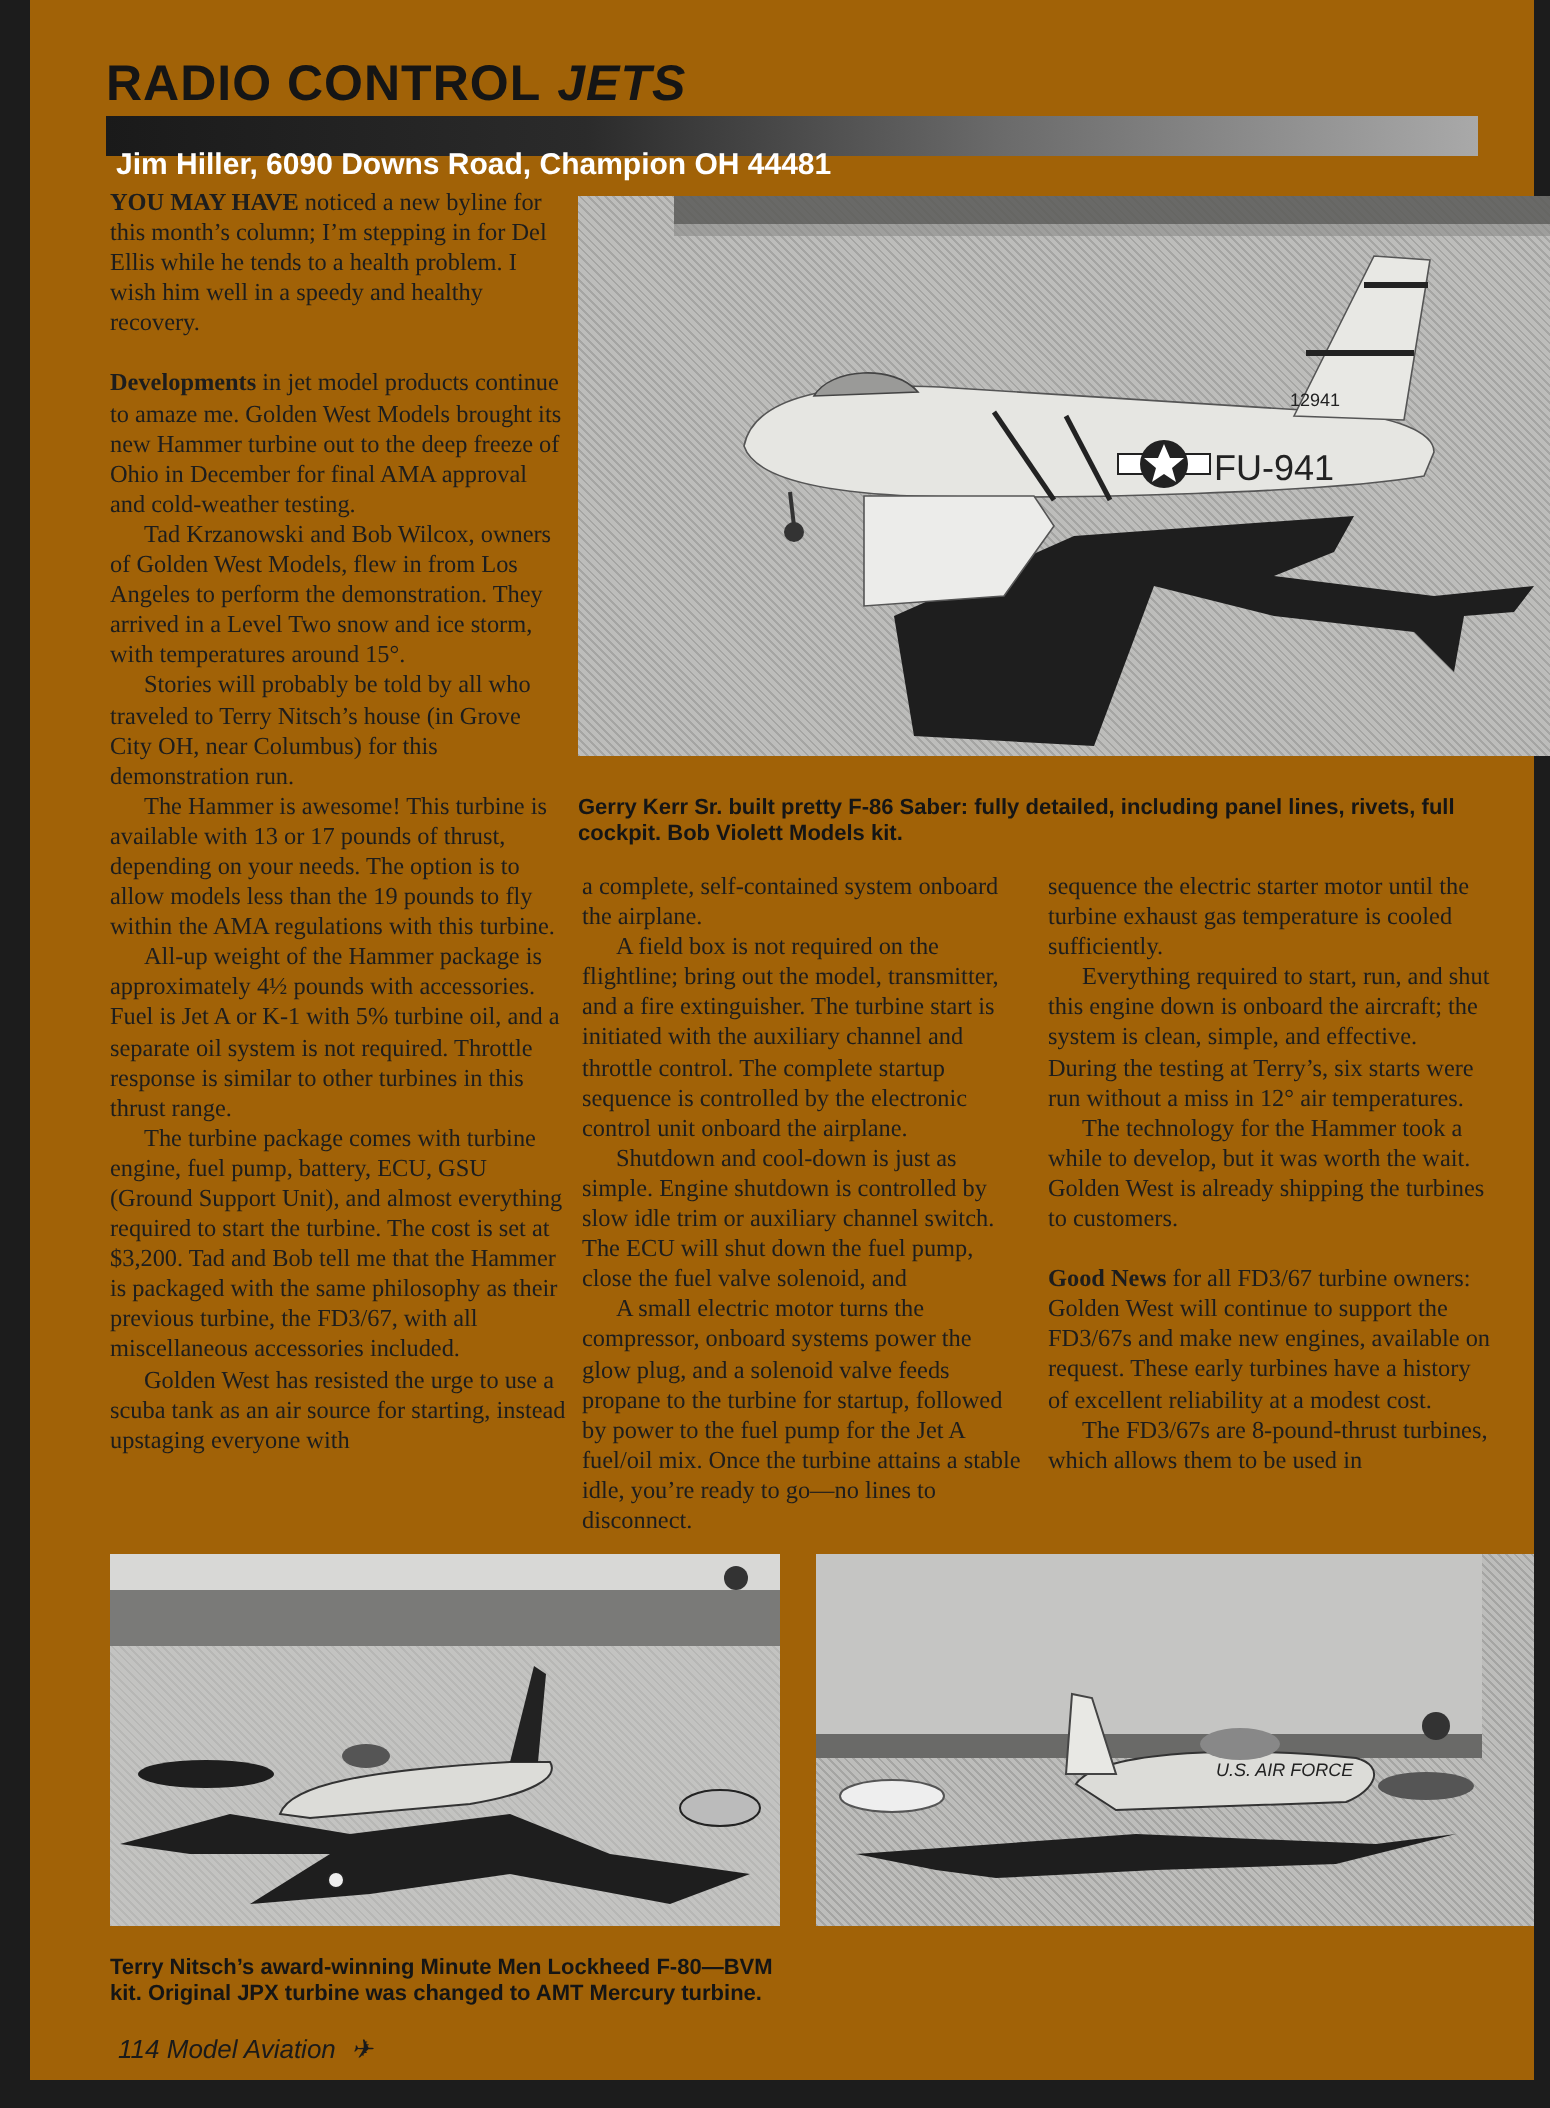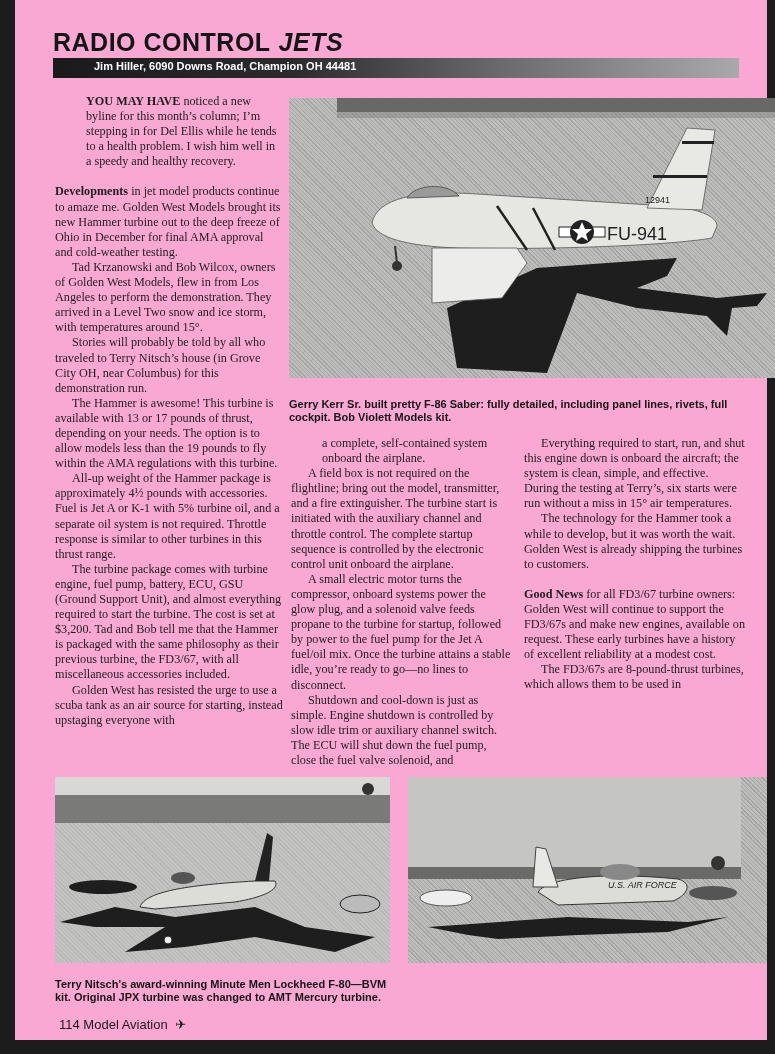--- a/index.html
+++ b/index.html
@@ -2,41 +2,41 @@
 <html><head>
 <meta charset="utf-8">
 <style>
   html, body { margin: 0; padding: 0; }
   body {
     width: 775px; height: 1054px; background: #1c1c1c; position: relative; overflow: hidden;
     font-family: "Liberation Serif", serif;
   }
   .page {
     position: absolute; left: 15px; top: 0; width: 752px; height: 1040px;
-    background: #f9a8d4;
+    background: #a16207;
   }
   .masthead-title {
     position: absolute; left: 38px; top: 30px;
     font-family: "Liberation Sans", sans-serif; font-weight: 900; font-size: 25px;
     letter-spacing: 0.5px; color: #151515; line-height: 1;
   }
   .masthead-title .jets { font-style: italic; margin-left: 8px; }
   .byline-bar {
     position: absolute; left: 38px; top: 58px; width: 686px; height: 20px;
     background: linear-gradient(90deg, #1a1a1a 0%, #2b2b2b 35%, #6a6a6a 65%, #a9a9a9 100%);
   }
   .byline-bar span {
-    position: absolute; left: 5px; top: 2px;
-    font-family: "Liberation Sans", sans-serif; font-weight: bold; font-size: 11px; color: #fff; margin-left: 36px;
+    position: absolute; left: 5px; top: 16px;
+    font-family: "Liberation Sans", sans-serif; font-weight: bold; font-size: 15px; color: #fff;
   }
   .col {
     position: absolute; font-size: 12.2px; line-height: 15.1px; color: #1d1d1d;
   }
   .col p { margin: 0; text-indent: 17px; }
-  .col p.noindent { text-indent: 0; margin-left: 31px; }
+  .col p.noindent { text-indent: 0; }
   .col p.gap { margin-top: 15px; text-indent: 0; }
   .col b { font-weight: bold; }
   #col1 { left: 40px; top: 94px; width: 228px; }
   #col2 { left: 276px; top: 436px; width: 220px; }
   #col3 { left: 509px; top: 436px; width: 222px; }
   .photo {
     position: absolute; overflow: hidden;
     background-color: #bdbdbb;
     background-image: repeating-linear-gradient(45deg, rgba(0,0,0,0.13) 0 1px, transparent 1px 3px);
   }
@@ -45,21 +45,21 @@
   #photo-t33 { left: 393px; top: 777px; width: 359px; height: 186px; text-align: center; }
   .caption {
     position: absolute; font-family: "Liberation Sans", sans-serif; font-weight: bold;
     font-size: 11px; line-height: 13px; color: #151515;
   }
   #cap-f86 { left: 274px; top: 398px; width: 455px; }
   #cap-f80 { left: 40px; top: 978px; width: 340px; }
   #cap-t33 { left: 393px; top: 978px; width: 340px; }
   .footer {
     position: absolute; left: 44px; top: 1017px;
-    font-family: "Liberation Sans", sans-serif; font-size: 13px; color: #1a1a1a;
+    font-family: "Liberation Sans", sans-serif; font-size: 13px; color: #1a1a1a; font-style: italic;
   }
   .footer .plane { margin-left: 4px; }
   svg { display: block; }
 </style>
 </head>
 <body>
 
 <div class="page">
 
   <div class="masthead-title">
@@ -108,26 +108,27 @@
 
       <line x1="58" y1="148" x2="60" y2="165" stroke="#333" stroke-width="2"></line>
       <circle cx="60" cy="168" r="5" fill="#333"></circle>
     </svg>
   </div>
   <div class="caption" id="cap-f86">Gerry Kerr Sr. built pretty F-86 Saber: fully detailed, including panel lines, rivets, full cockpit. Bob Violett Models kit.</div>
 
   <div class="col" id="col2">
     <p class="noindent">a complete, self-contained system onboard the airplane.</p>
     <p>A field box is not required on the flightline; bring out the model, transmitter, and a fire extinguisher. The turbine start is initiated with the auxiliary channel and throttle control. The complete startup sequence is controlled by the electronic control unit onboard the airplane.</p>
+    <p>Shutdown and cool-down is just as simple. Engine shutdown is controlled by slow idle trim or auxiliary channel switch. The ECU will shut down the fuel pump, close the fuel valve solenoid, and</p>
     <p>A small electric motor turns the compressor, onboard systems power the glow plug, and a solenoid valve feeds propane to the turbine for startup, followed by power to the fuel pump for the Jet A fuel/oil mix. Once the turbine attains a stable idle, you’re ready to go—no lines to disconnect.</p>
-    <p>Shutdown and cool-down is just as simple. Engine shutdown is controlled by slow idle trim or auxiliary channel switch. The ECU will shut down the fuel pump, close the fuel valve solenoid, and</p>
   </div>
 
   <div class="col" id="col3">
-    <p>Everything required to start, run, and shut this engine down is onboard the aircraft; the system is clean, simple, and effective. During the testing at Terry’s, six starts were run without a miss in 15° air temperatures.</p>
+    <p class="noindent">sequence the electric starter motor until the turbine exhaust gas temperature is cooled sufficiently.</p>
+    <p>Everything required to start, run, and shut this engine down is onboard the aircraft; the system is clean, simple, and effective. During the testing at Terry’s, six starts were run without a miss in 12° air temperatures.</p>
     <p>The technology for the Hammer took a while to develop, but it was worth the wait. Golden West is already shipping the turbines to customers.</p>
     <p class="gap"><b>Good News</b><span> for all FD3/67 turbine owners: Golden West will continue to support the FD3/67s and make new engines, available on request. These early turbines have a history of excellent reliability at a modest cost.</span></p>
     <p>The FD3/67s are 8-pound-thrust turbines, which allows them to be used in</p>
   </div>
 
   <div class="photo" id="photo-f80">
     <svg width="335" height="186" viewBox="0 0 335 186">
       <rect x="0" y="0" width="335" height="18" fill="#d8d8d6"></rect>
       <rect x="0" y="18" width="335" height="28" fill="#7a7a78"></rect>
       <circle cx="313" cy="12" r="6" fill="#333"></circle>

